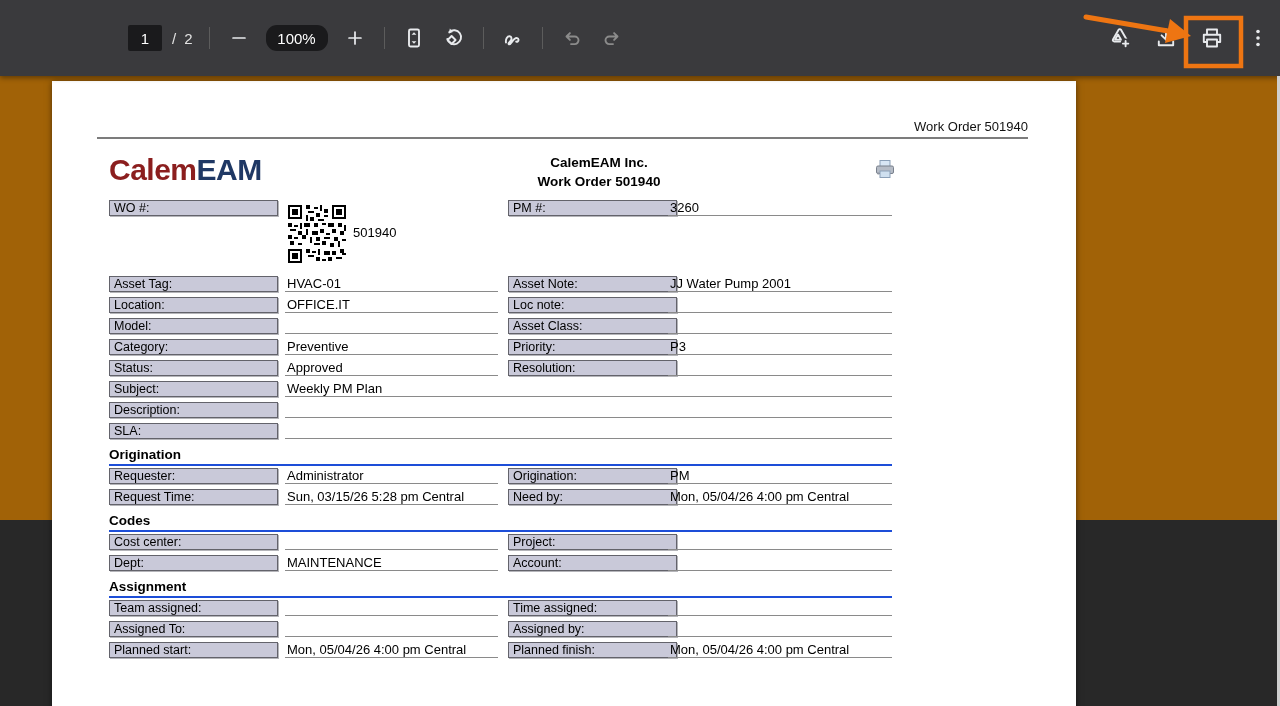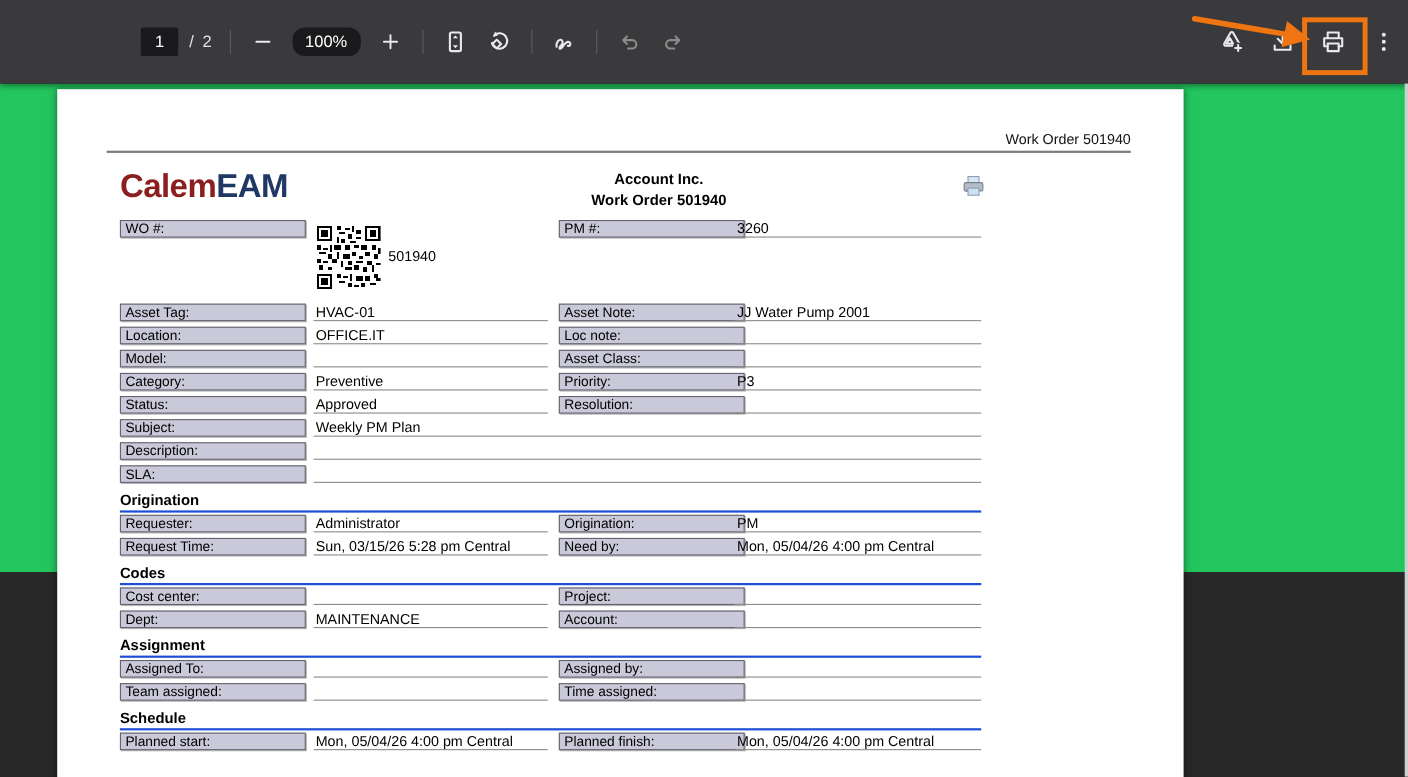--- a/index.html
+++ b/index.html
@@ -19,21 +19,21 @@
   .vsep { width:1px; height:22px; background:#5c5c5c; margin:0 16px; }
   .tb-btn { width:26px; height:26px; display:flex; align-items:center; justify-content:center;
             background:transparent; border:none; cursor:pointer; padding:0; }
   .tb-btn svg { display:block; }
   .ico { stroke:#e8eaed; fill:none; stroke-width:1.9; stroke-linecap:round; stroke-linejoin:round; }
   .ico-fill { fill:#e8eaed; stroke:none; }
   .ico-dis { stroke:#8b8b8b; }
   .gap8 { margin-left:8px; } .gap10 { margin-left:10px; } .gap14 { margin-left:14px;border-radius:11px; }
 
   
-  .canvas { position:absolute; left:0; top:76px; width:1280px; height:444px; background:#22c55e; }
+  .canvas { position:absolute; left:0; top:76px; width:1280px; height:444px; background:#a16207; }
   .page { position:absolute; left:52px; top:5px; width:1024px; height:880px; background:#fff;
           box-shadow:0 1px 6px rgba(0,0,0,.5); color:#000; }
   .doc-top { margin:0 48px 0 45px; padding-top:38px; padding-bottom:3px;
              border-bottom:2px solid #7c7c7c; text-align:right; font-size:13px; color:#111; }
   .doc-body { position:relative; margin-left:57px; width:783px; }
   .logo-row { position:relative; height:49px; margin-top:12px; }
   .logo { font-size:30px; font-weight:700; letter-spacing:-.5px; padding-top:2px; }
   .logo .red { color:#8b1e1e; } .logo .navy { color:#1f3864; }
   .doc-title { position:absolute; left:415px; top:2px; width:150px; text-align:center;
                font-weight:700; font-size:13.5px; line-height:19px; }
@@ -150,21 +150,21 @@
   <div class="page">
 
     <div class="doc-top">Work Order 501940</div>
 
     <div class="doc-body">
       <div class="logo-row">
         <div class="logo">
           <span class="red">Calem</span><span class="navy">EAM</span>
         </div>
         <div class="doc-title">
-          <div>Account Inc.</div>
+          <div>CalemEAM Inc.</div>
           <div>Work Order 501940</div>
         </div>
         <span class="doc-print">
           <svg width="22" height="20" viewBox="0 0 22 20">
             <rect x="6" y="1.5" width="10" height="7" fill="#d8e6f4" stroke="#8ba0b8" stroke-width="1"></rect>
             <rect x="2.5" y="7" width="17" height="7.5" rx="1.5" fill="#b6bcc6" stroke="#79808c" stroke-width="1"></rect>
             <rect x="6" y="12" width="10" height="6.5" fill="#cfe0f0" stroke="#8ba0b8" stroke-width="1"></rect>
             <rect x="3.5" y="13.5" width="2" height="2" fill="#8f96a2"></rect>
           </svg>
         </span>
@@ -363,41 +363,38 @@
           </span>
         <span class="lbox">Account:</span>
         <span>
             <span class="val last"></span>
           </span>
       </div>
       <div class="section">
         <div>Assignment</div>
       </div>
       <div class="row">
+        <span class="lbox">Team assigned:</span>
+        <span>
+            <span class="val"></span>
+          </span>
+        <span class="lbox">Time assigned:</span>
+        <span>
+            <span class="val last"></span>
+          </span>
+      </div>
+      <div class="row">
         <span class="lbox">Assigned To:</span>
         <span>
             <span class="val"></span>
           </span>
         <span class="lbox">Assigned by:</span>
         <span>
             <span class="val last"></span>
           </span>
-      </div>
-      <div class="row">
-        <span class="lbox">Team assigned:</span>
-        <span>
-            <span class="val"></span>
-          </span>
-        <span class="lbox">Time assigned:</span>
-        <span>
-            <span class="val last"></span>
-          </span>
-      </div>
-      <div class="section">
-        <div>Schedule</div>
       </div>
       <div class="row">
         <span class="lbox">Planned start:</span>
         <span>
             <span class="val">Mon, 05/04/26 4:00 pm Central</span>
           </span>
         <span class="lbox">Planned finish:</span>
         <span>
             <span class="val last">Mon, 05/04/26 4:00 pm Central</span>
           </span>

